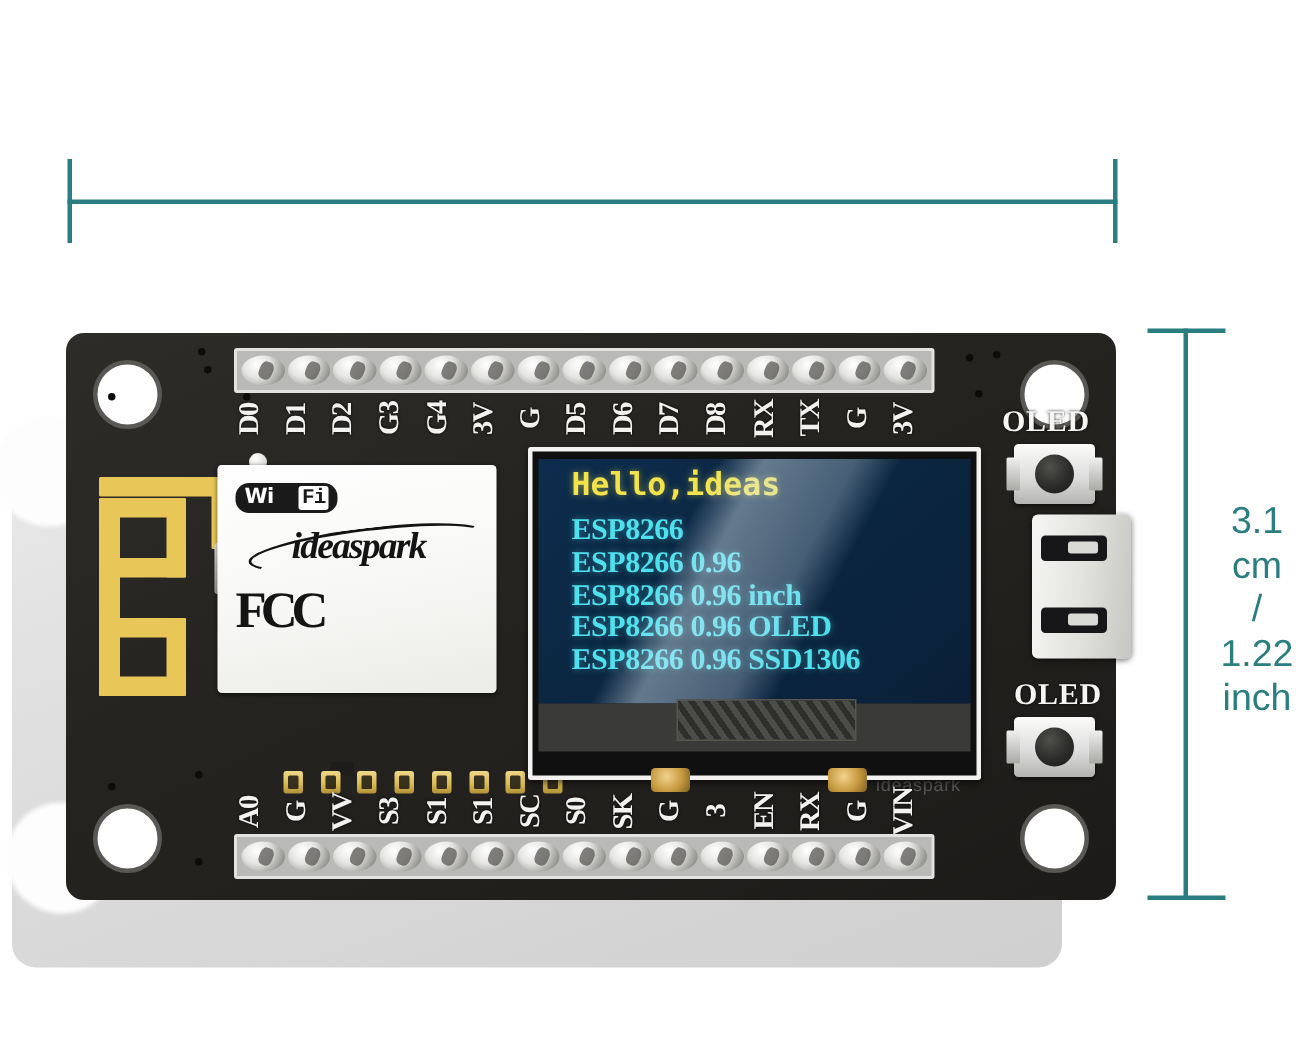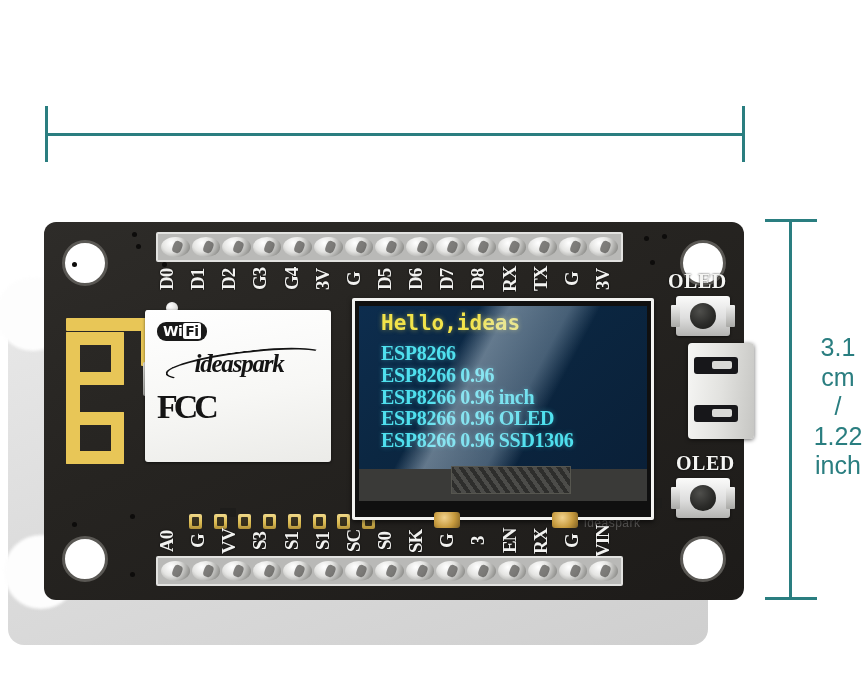--- a/index.html
+++ b/index.html
@@ -169,21 +169,21 @@
     font-size: 14px;
     font-weight: bold;
     font-family: "DejaVu Sans", sans-serif;
     padding: 2px 6px 3px 6px;
     border-radius: 9px;
     letter-spacing: -0.5px;
     line-height: 1;
     white-space: nowrap;
   }
   .wifi-badge .fi {
-    background:#fff;color:#1a1a1a;border-radius:2px;padding:0 2px;margin-left:1px;
+    background:#fff;color:#1a1a1a;border-radius:2px;padding:0 2px;margin-left:17px;font-family:Liberation Mono, monospace;
   }
   .esp-part {
     font-size: 19px;
     font-weight: bold;
     color: #151515;
     letter-spacing: -0.8px;
     font-family: "Liberation Sans", sans-serif;
   }
   .brand {
     margin-top: 9px;

